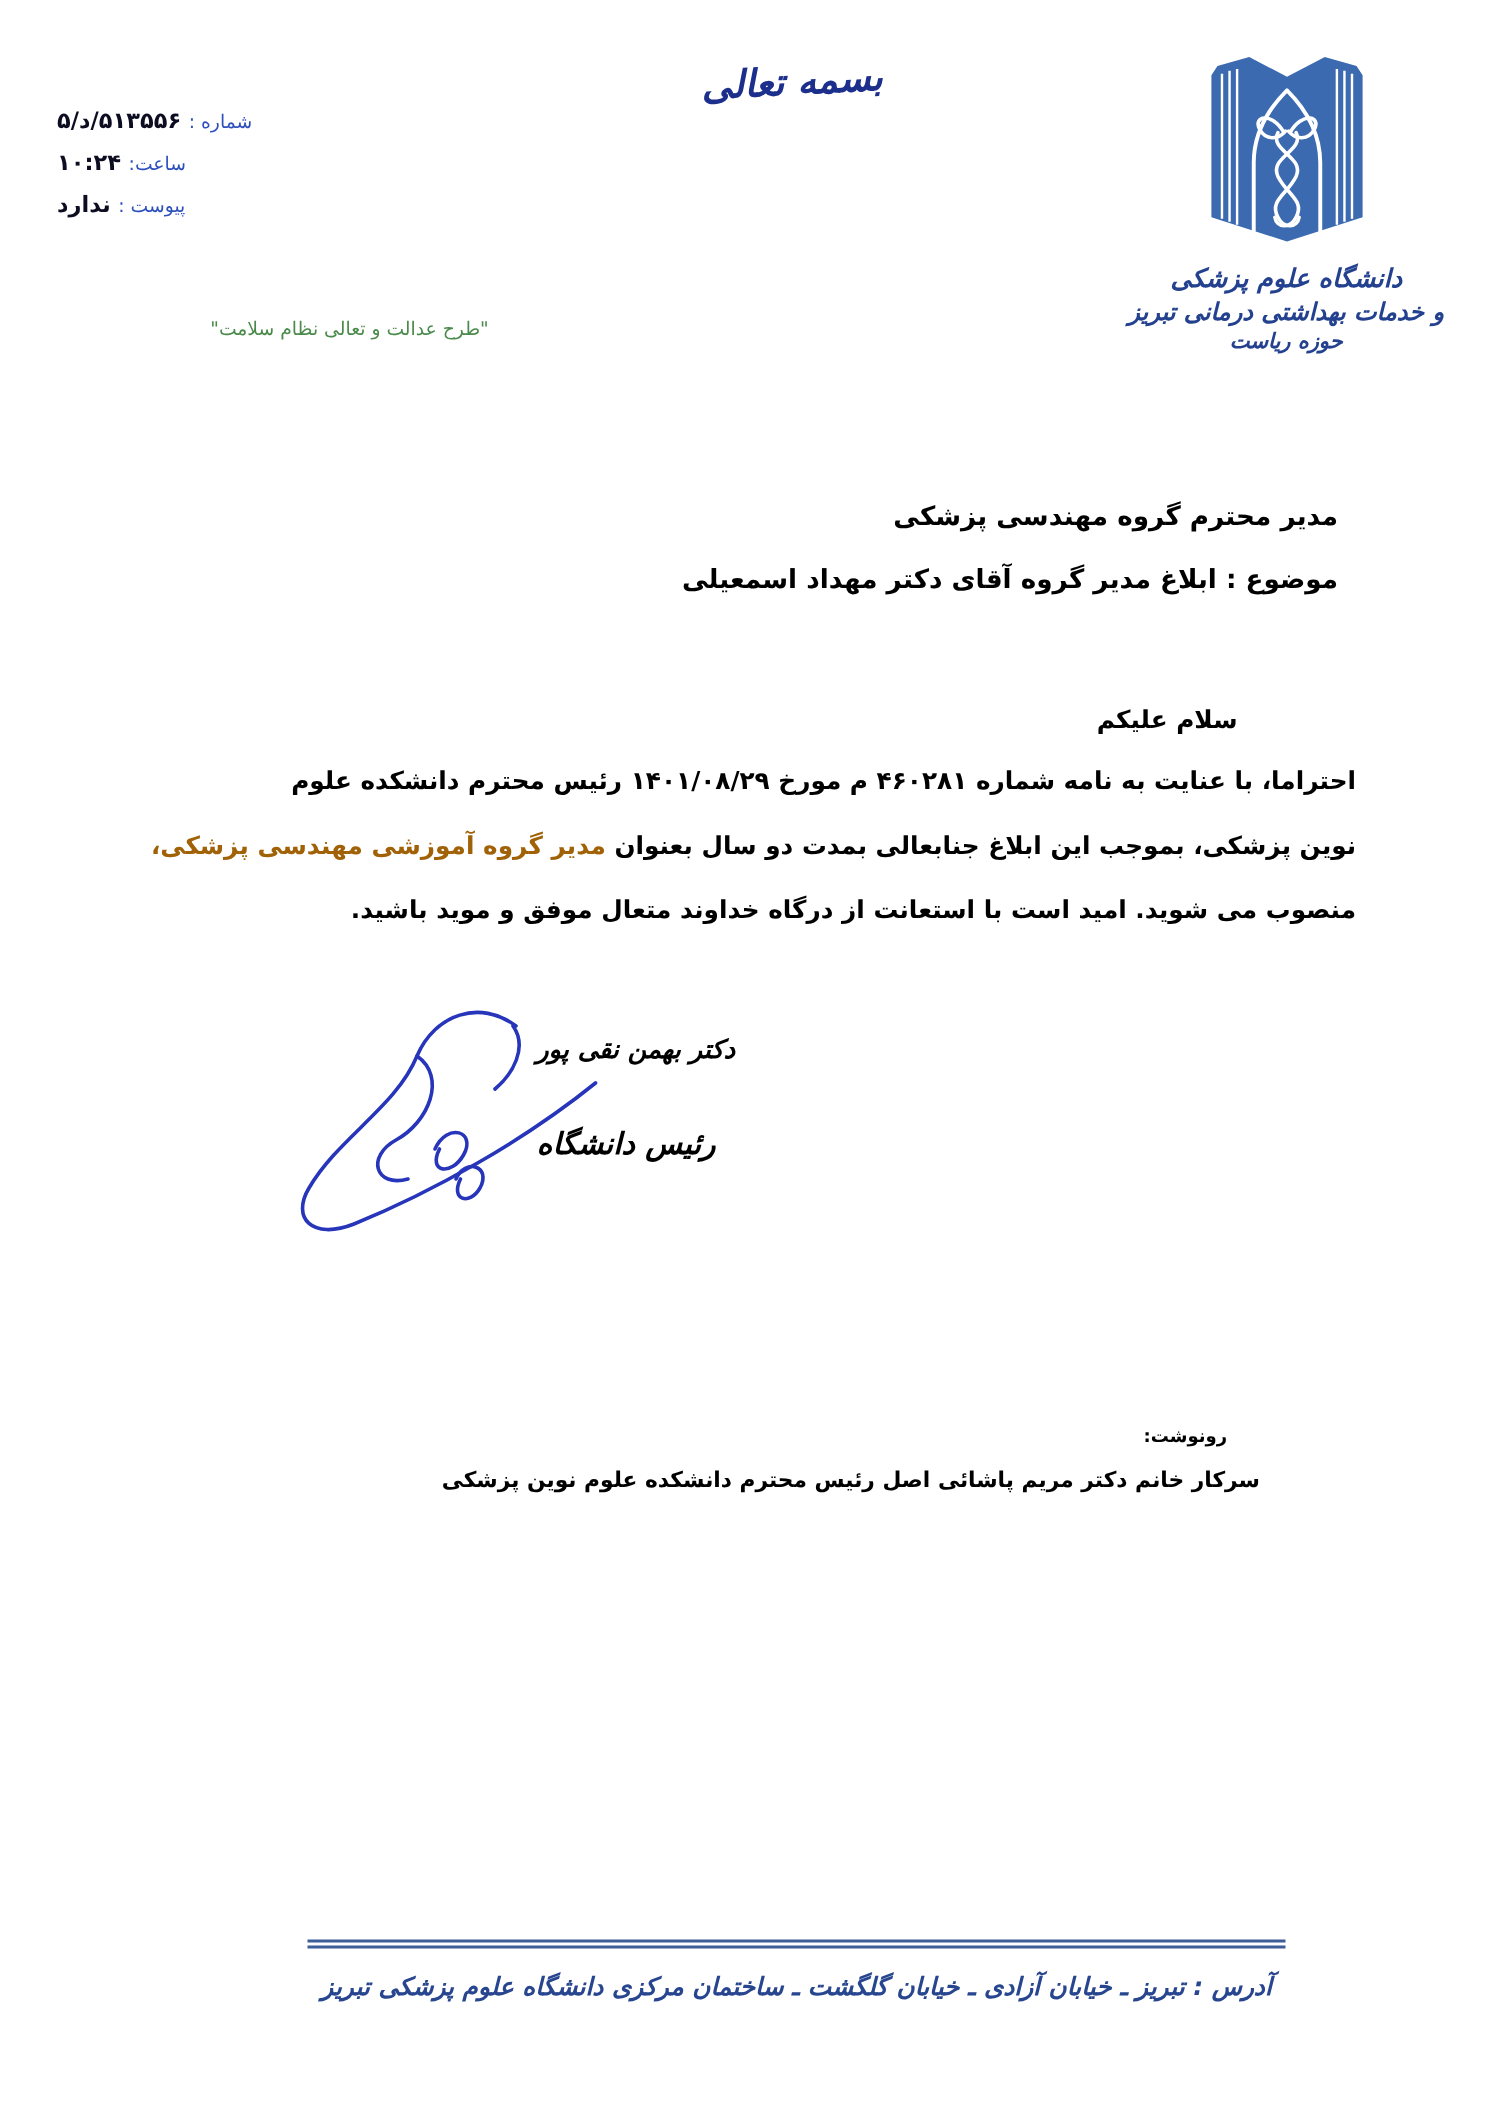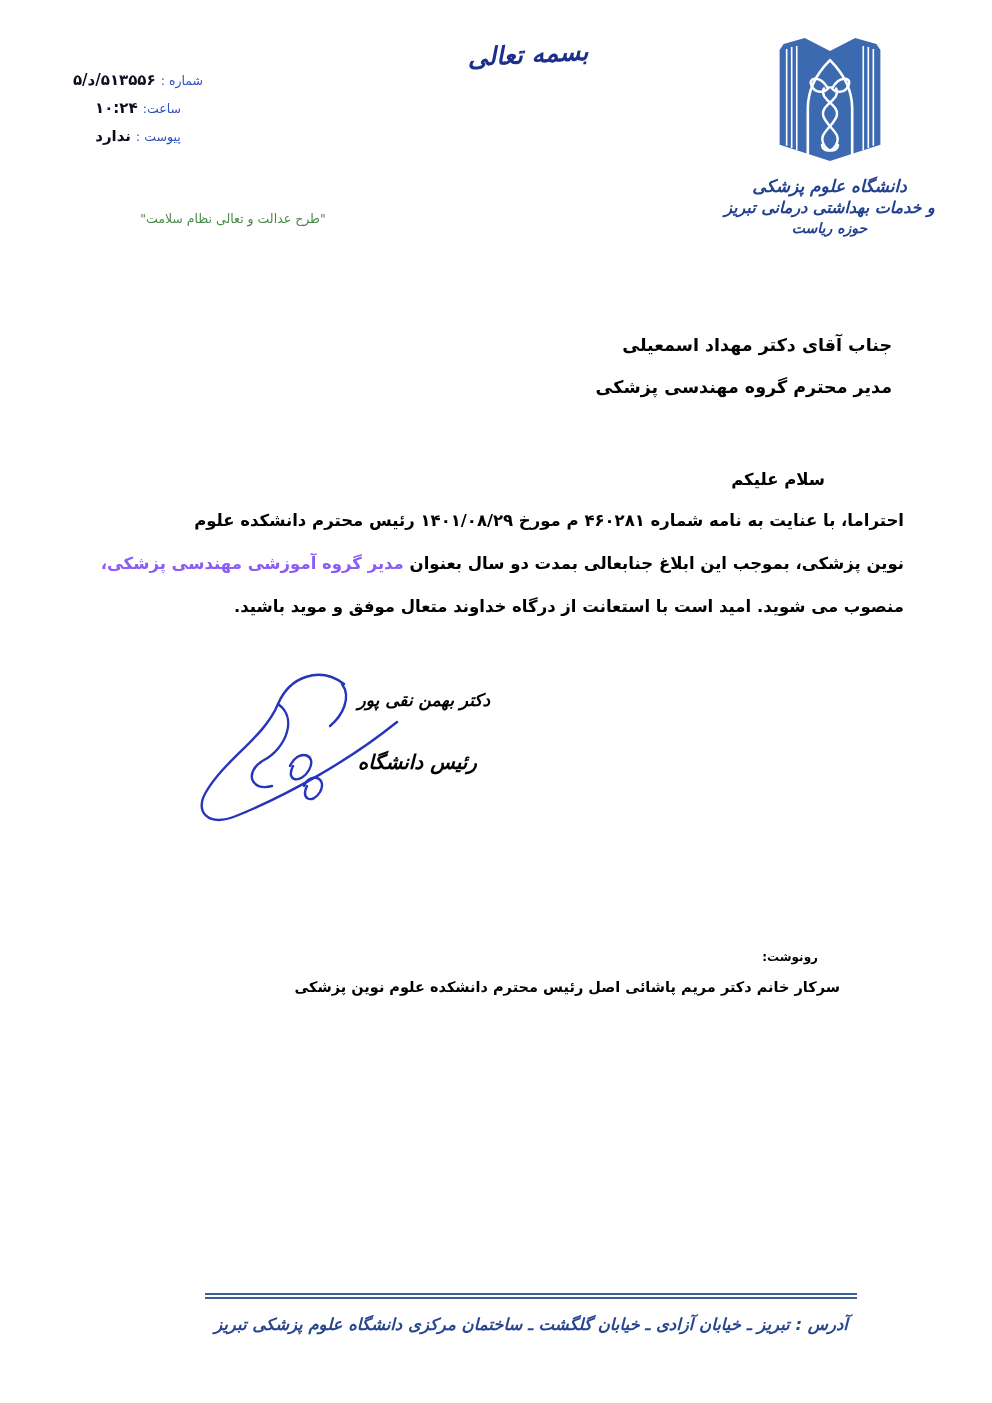--- a/index.html
+++ b/index.html
@@ -4,48 +4,48 @@
 <style>
   * { margin:0; padding:0; box-sizing:border-box; }
   html,body { background:#ffffff; }
   .page {
     position:relative; width:992px; height:1403px; margin:0 auto;
     background:#ffffff; overflow:hidden;
     font-family:"DejaVu Sans", sans-serif;
     direction:rtl;
   }
   
-  .meta { position:absolute; top:66px; left:38px; width:200px; text-align:center; direction:rtl; }
+  .meta { position:absolute; top:66px; left:38px; width:200px; text-align:left; direction:rtl; }
   .meta-row { line-height:27px; white-space:nowrap; }
   .meta-label { color:#2d50bd; font-size:12.5px; }
   .meta-value { color:#0d0d22; font-size:15px; font-weight:bold; }
   .force-ltr { direction:ltr; unicode-bidi:bidi-override; display:inline-block; }
   .slogan { position:absolute; top:211px; left:128px; width:210px; text-align:center;
             color:#4a8a4a; font-size:12.5px; white-space:nowrap; }
   
   .besmeleh { position:absolute; top:40px; left:448px; width:160px; text-align:center;
               color:#1c2f8c; font-size:25px; font-weight:bold; font-style:italic;
               transform:rotate(-3deg); }
   
-  .logo { position:absolute; top:36px; left:712px; width:235px; text-align:center; }
+  .logo { position:absolute; top:36px; left:740px; width:235px; text-align:center; }
   .logo svg { display:block; margin:0 auto; }
   .logo-caption { color:#23418f; font-weight:bold; font-style:italic; }
   .logo-line1 { font-size:17px; line-height:22px; margin-top:12px; }
   .logo-line2 { font-size:16px; line-height:21px; }
   .logo-line3 { font-size:14px; line-height:20px; }
   
   .recipient { position:absolute; top:324px; right:100px; text-align:right;
                color:#000; font-size:17.5px; font-weight:bold; line-height:42px; white-space:nowrap; }
   
   .greeting { position:absolute; top:470px; right:167px; color:#000;
               font-size:16.5px; font-weight:bold; }
   .body-text { position:absolute; top:499px; right:88px; left:120px; text-align:right;
                color:#000; font-size:16.5px; font-weight:bold; line-height:43px; }
   .body-line { white-space:nowrap; }
-  .hl-red { color:#8b5cf6;margin-left:21px; }
+  .hl-red { color:#a16207;margin-left:21px; }
   
   .sig-name  { position:absolute; top:690px; left:360px; width:130px; text-align:center;
                color:#000; font-size:17px; font-weight:bold; font-style:italic; white-space:nowrap; }
   .sig-title { position:absolute; top:750px; left:362px; width:115px; text-align:center;
                color:#000; font-size:20px; font-weight:bold; font-style:italic; white-space:nowrap; }
   .sig-scribble { position:absolute; top:664px; left:192px; width:250px; height:175px; }
   
   .cc-label { position:absolute; top:950px; right:174px; color:#000;
               font-size:12px; font-weight:bold; }
   .cc-line  { position:absolute; top:979px; right:152px; color:#000;
@@ -97,22 +97,22 @@
       <path d="M72,52 C80,38 93,41 88,50 C84,57 76,57 71,51" stroke="#ffffff" stroke-width="2.4" fill="none" stroke-linecap="round"></path>
       <path d="M64,52 C58,64 82,68 76,81 C70,93 58,97 64,108 C68,116 77,115 78,108" stroke="#ffffff" stroke-width="2.4" fill="none" stroke-linecap="round"></path>
       <path d="M76,52 C82,64 58,68 64,81 C70,93 82,97 76,108 C72,116 63,115 62,108" stroke="#ffffff" stroke-width="2.4" fill="none" stroke-linecap="round"></path>
     </svg>
     <div class="logo-caption logo-line1">دانشگاه علوم پزشکی</div>
     <div class="logo-caption logo-line2">و خدمات بهداشتی درمانی تبریز</div>
     <div class="logo-caption logo-line3">حوزه ریاست</div>
   </div>
 
   <div class="recipient">
-    <div>جناب آقای دکتر مهداد اسمعیلی</div>
     <div>مدیر محترم گروه مهندسی پزشکی</div>
+    <div>موضوع : ابلاغ مدیر گروه آقای دکتر مهداد اسمعیلی</div>
   </div>
 
   <div class="greeting">سلام علیکم</div>
 
   <div class="body-text">
     <div class="body-line">احتراما، با عنایت به نامه شماره ۴۶۰۲۸۱ م مورخ ۱۴۰۱/۰۸/۲۹ رئیس محترم دانشکده علوم</div>
     <div class="body-line"><span>نوین پزشکی، بموجب این ابلاغ جنابعالی بمدت دو سال بعنوان </span><span class="hl-red">مدیر گروه آموزشی مهندسی پزشکی،</span></div>
     <div class="body-line">منصوب می شوید. امید است با استعانت از درگاه خداوند متعال موفق و موید باشید.</div>
   </div>
 

